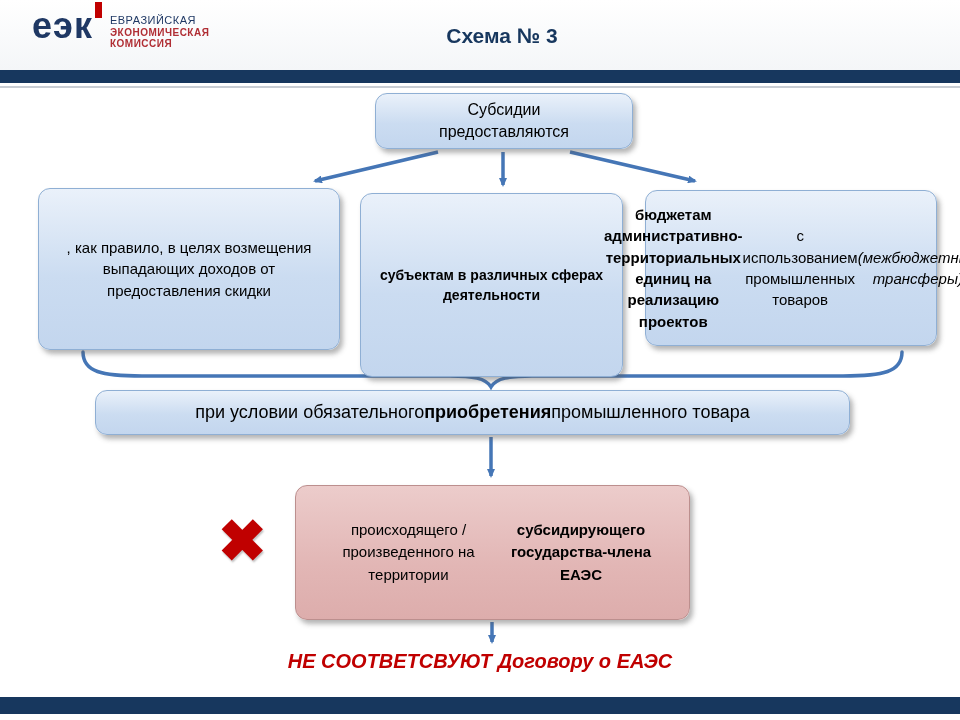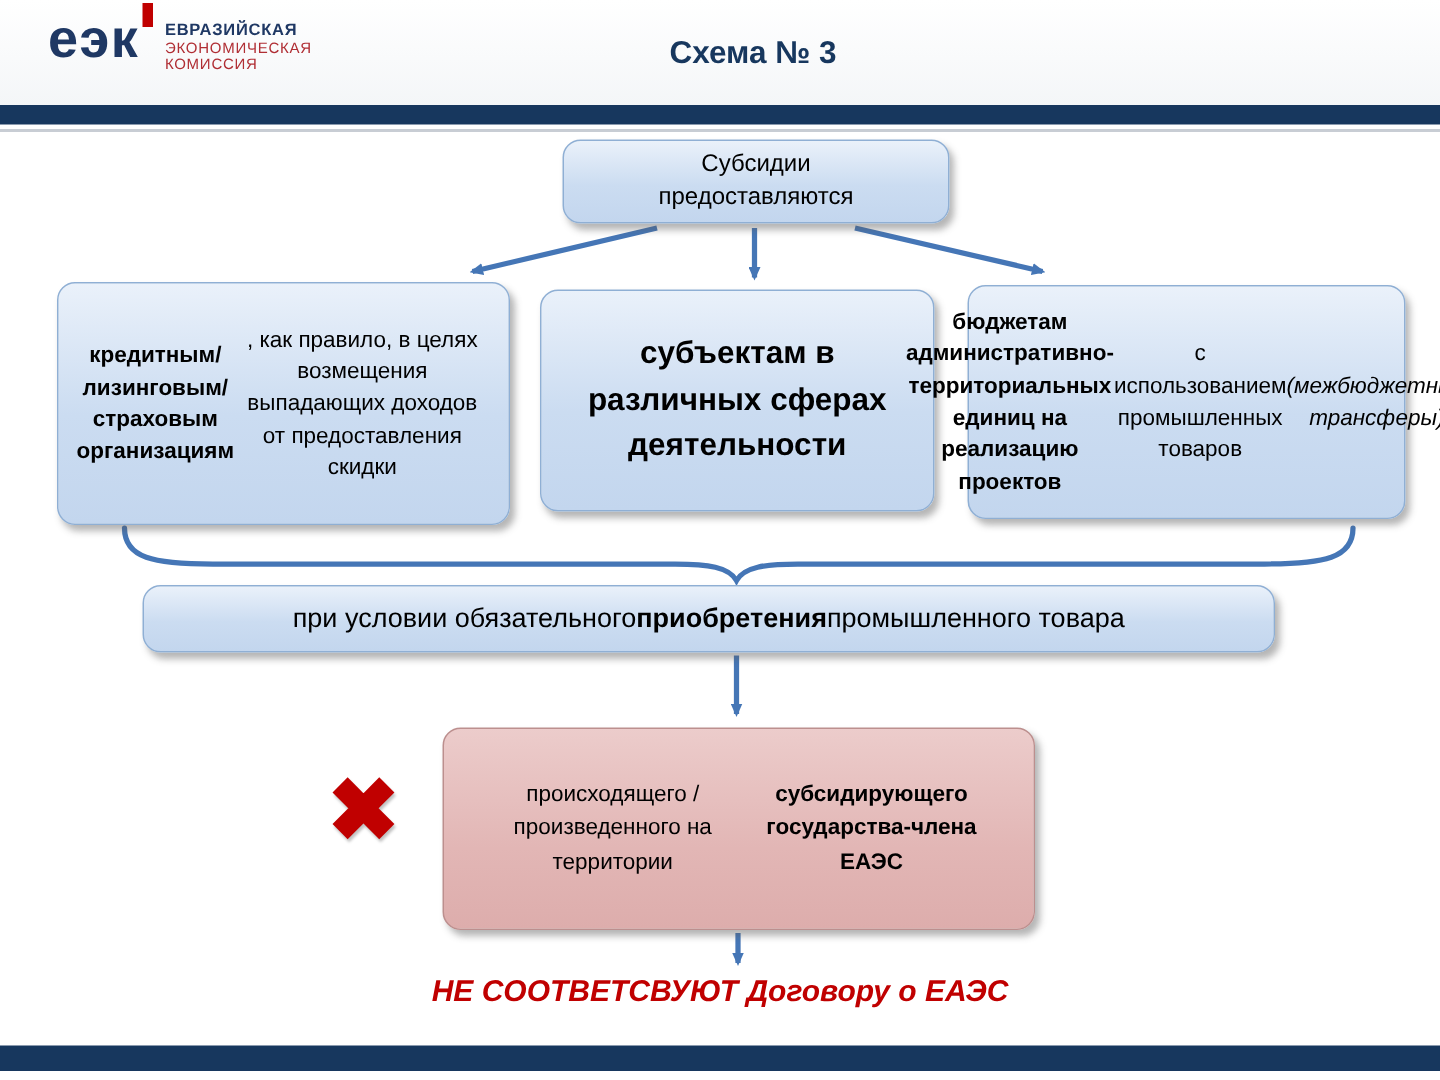--- a/index.html
+++ b/index.html
@@ -7,39 +7,39 @@
     position:relative;width:960px;height:720px;background:#ffffff;
     font-family:"Liberation Sans", sans-serif;overflow:hidden;margin:0 auto;
   }
   
   .header{position:absolute;left:0;top:0;width:960px;height:70px;
     background:linear-gradient(#ffffff,#f4f6f8);}
   .logo{position:absolute;left:32px;top:8px;display:flex;align-items:flex-start;}
   .logo-acronym{font-size:36px;font-weight:bold;color:#1F3864;line-height:1;letter-spacing:1px;}
   .logo-accent{display:inline-block;width:7px;height:16px;background:#C00000;margin-left:2px;margin-top:-6px;}
   .logo-text{margin-left:8px;margin-top:6px;line-height:1.15;}
-  .logo-line1{font-size:11px;font-weight:bold;color:#1F3864;letter-spacing:.5px;}
-  .logo-line2,.logo-line3{font-size:10px;font-weight:normal;color:#B02E34;letter-spacing:.5px;}
+  .logo-line1{font-size:11px;font-weight:normal;color:#1F3864;letter-spacing:.5px;}
+  .logo-line2,.logo-line3{font-size:10px;font-weight:bold;color:#B02E34;letter-spacing:.5px;}
   .page-title{position:absolute;left:0;right:0;top:24px;text-align:center;
     font-size:21px;font-weight:bold;color:#17375E;margin-left:44px;}
   .bar-top{position:absolute;left:0;top:70px;width:960px;height:13px;background:#17375E;
     border-bottom:3px solid #ffffff;box-shadow:0 2px 0 #c8cdd4;}
   .bar-bottom{position:absolute;left:0;top:697px;width:960px;height:17px;background:#17375E;}
   
   .box{
     position:absolute;box-sizing:border-box;border-radius:12px;
     border:1px solid #8FAFD4;
     background:linear-gradient(to bottom,#eaf1fa 0%,#cbdcf1 55%,#c3d6ee 100%);
     box-shadow:3px 4px 5px rgba(90,90,90,.45);
     display:flex;align-items:center;justify-content:center;
     text-align:center;color:#000;
   }
   .box-top{left:375px;top:93px;width:258px;height:56px;font-size:16px;line-height:1.35;}
   .box-left{left:38px;top:188px;width:302px;height:162px;font-size:15px;line-height:1.42;padding:8px 12px;}
-  .box-mid{left:360px;top:193px;width:263px;height:148px;font-size:21px;line-height:1.45;padding:8px 16px;font-weight:bold;}
+  .box-mid{left:360px;top:193px;width:263px;height:184px;font-size:14px;line-height:1.45;padding:8px 16px;font-weight:bold;}
   .box-right{left:645px;top:190px;width:292px;height:156px;font-size:15px;line-height:1.42;padding:8px 10px;}
   .box-condition{left:95px;top:390px;width:755px;height:45px;font-size:18px;}
   .box-origin{
     left:295px;top:485px;width:395px;height:135px;font-size:15px;line-height:1.5;padding:10px 24px;
     border:1px solid #bc8f8e;
     background:linear-gradient(to bottom,#eccccb 0%,#e2b6b5 60%,#ddadac 100%);
   }
   .cross{position:absolute;left:218px;top:512px;font-size:58px;font-weight:bold;color:#C00000;
     text-shadow:1px 2px 2px rgba(0,0,0,.25);line-height:1;}
   .result-text{position:absolute;left:0;right:0;top:650px;text-align:center;
@@ -79,21 +79,21 @@
     <path d="M 83,352 C 83,372 102,376 142,376 L 450,376 C 472,376 486,378 491,387
              C 496,378 510,376 532,376 L 843,376 C 883,376 902,372 902,352" fill="none" stroke="#4576B6" stroke-width="3.5" stroke-linecap="round"></path>
 
     <line x1="491" y1="437" x2="491" y2="476" stroke="#4576B6" stroke-width="3.5" marker-end="url(#ah)"></line>
 
     <line x1="492" y1="622" x2="492" y2="642" stroke="#4576B6" stroke-width="3.5" marker-end="url(#ah)"></line>
   </svg>
 
   <div class="box box-top">Субсидии<br>предоставляются</div>
 
-  <div class="box box-left"><b>кредитным/лизинговым/<br>страховым организациям</b>, как правило, в целях возмещения выпадающих доходов от предоставления скидки </div>
+  <div class="box box-left">, как правило, в целях возмещения выпадающих доходов от предоставления скидки </div>
   <div class="box box-mid">
       <b>субъектам в различных сферах деятельности</b>
       <br>
     </div>
   <div class="box box-right"><b>бюджетам административно-территориальных единиц на реализацию проектов</b> с использованием промышленных товаров<br><i>(межбюджетные трансферы)</i></div>
 
   <div class="box box-condition">при условии обязательного <b>приобретения</b> промышленного товара</div>
 
   <div class="box box-origin">происходящего / произведенного на территории <b>субсидирующего государства-члена ЕАЭС</b></div>
 

